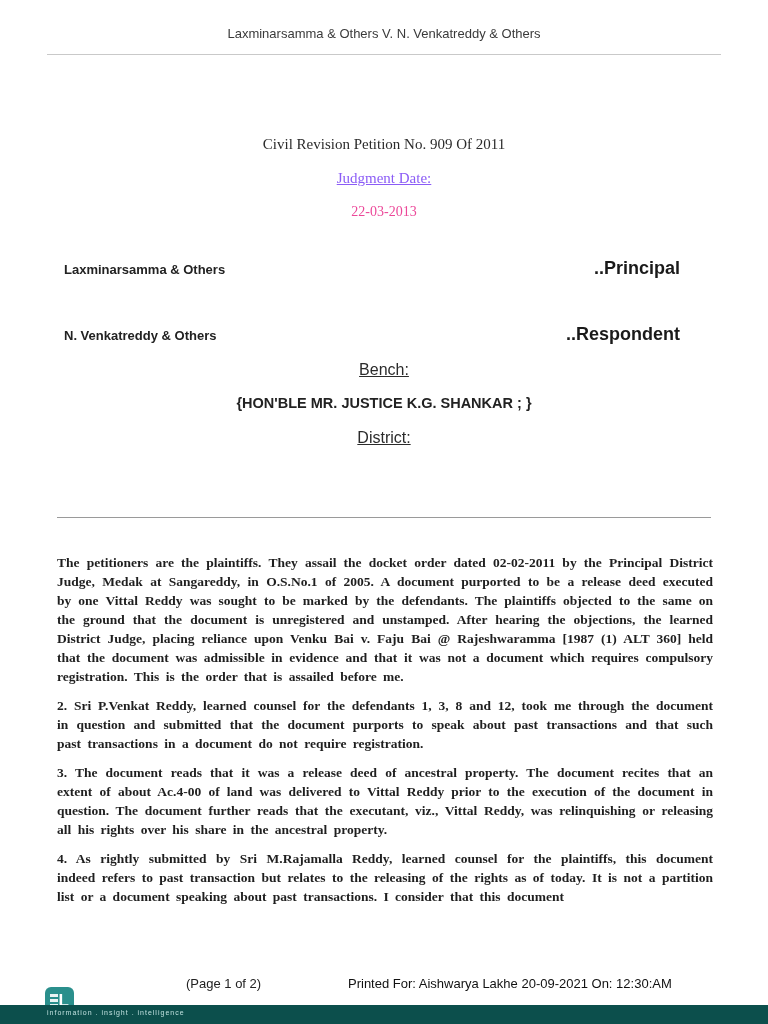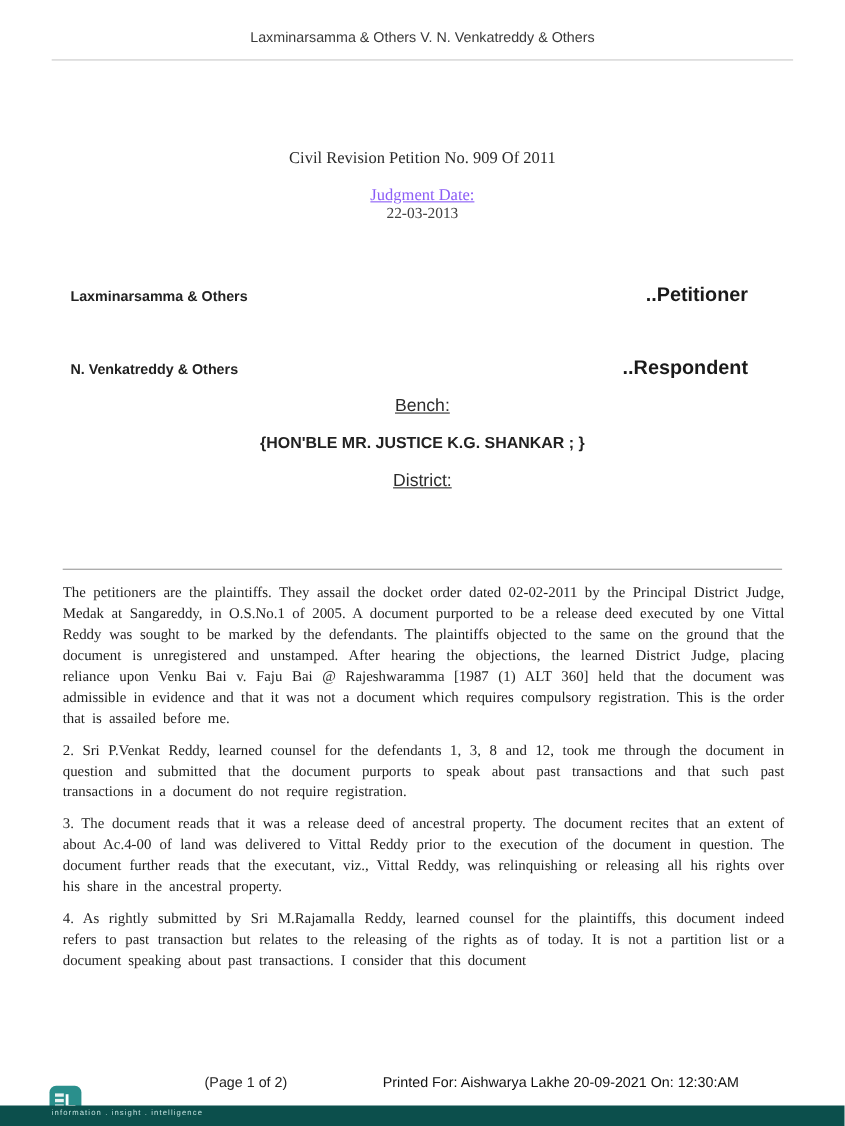--- a/index.html
+++ b/index.html
@@ -48,22 +48,23 @@
     font-size: 15px;
     color: #2b2b2b;
   }
   .judgment-date-label {
     margin-top: 17px;
     font-size: 15px;
     text-decoration: underline;
     color: #8b5cf6;
   }
   .judgment-date {
+    margin-top: 17px;
     font-size: 14px;
-    color: #404040;
+    color: #ec4899;
   }
 
   
   .party-row {
     position: absolute;
     left: 64px;
     right: 88px;
     display: flex;
     justify-content: space-between;
     align-items: flex-start;
@@ -121,23 +122,24 @@
     top: 517px;
     left: 57px;
     right: 57px;
     border: 0;
     border-top: 1px solid #9a9a9a;
   }
 
   
   .body-text {
     position: absolute;
-    top: 529px;
+    top: 553px;
     left: 57px;
     right: 55px;
+    font-weight: bold;
   }
   .body-text p {
     font-size: 13.5px;
     line-height: 19px;
     text-align: justify;
     word-spacing: 3px;
     color: #1f1f1f;
     margin-bottom: 10px;
   }
 
@@ -239,21 +241,21 @@
   </div>
 
   <div class="case-block">
     <div class="petition-no">Civil Revision Petition No. 909 Of 2011</div>
     <div class="judgment-date-label">Judgment Date:</div>
     <div class="judgment-date">22-03-2013</div>
   </div>
 
   <div class="party-row petitioner">
     <div class="party-name">Laxminarsamma &amp; Others</div>
-    <div class="party-role">..Petitioner</div>
+    <div class="party-role">..Principal</div>
   </div>
 
   <div class="party-row respondent">
     <div class="party-name">N. Venkatreddy &amp; Others</div>
     <div class="party-role">..Respondent</div>
   </div>
 
   <div class="bench-block">
     <div class="bench-label">Bench:</div>
     <div class="bench-names">{HON'BLE MR. JUSTICE K.G. SHANKAR ; }</div>

